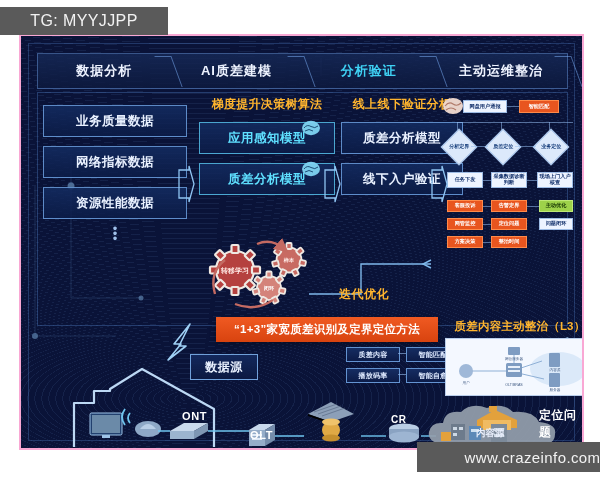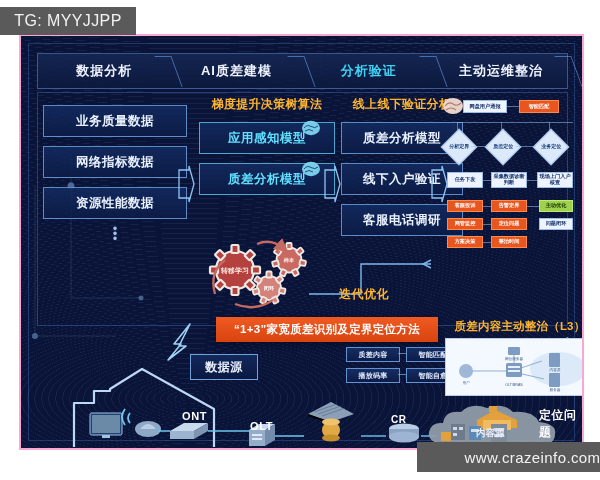--- a/index.html
+++ b/index.html
@@ -5,21 +5,21 @@
   html,body{margin:0;padding:0;background:#ffffff;}
   body{width:600px;height:480px;overflow:hidden;
        font-family:"Liberation Sans","DejaVu Sans",sans-serif;}
 
   .screen{position:relative;width:600px;height:480px;background:#fff;}
 
   
   .wm{position:absolute;background:#5a5a5a;color:#f2f2f2;
       font-size:16px;letter-spacing:.4px;display:flex;align-items:center;
       justify-content:center;z-index:60;}
-  .wm-tg{left:0;top:7px;width:136px;height:28px;}
+  .wm-tg{left:0;top:7px;width:168px;height:28px;}
   .wm-site{left:417px;top:442px;width:183px;height:30px;font-size:15px;padding-left:24px;}
 
   
   .poster{position:absolute;left:19px;top:34px;width:561px;height:412px;
           background:
             radial-gradient(circle at 78% 72%, rgba(40,90,160,.40) 0%, rgba(8,18,50,0) 55%),
             radial-gradient(circle at 20% 78%, rgba(26,70,140,.40) 0%, rgba(8,18,50,0) 55%),
             linear-gradient(160deg,#0a1236 0%,#0b1640 45%,#0a1struct 100%),
             linear-gradient(180deg,#0a1236 0%,#0c1742 60%,#091234 100%);
           background-color:#0a1338;
@@ -119,21 +119,21 @@
   
   .dsrc{position:absolute;left:169px;top:318px;width:66px;height:24px;z-index:12;
         background:linear-gradient(180deg,rgba(20,42,96,.9),rgba(11,25,66,.9));
         border:1px solid rgba(130,185,245,.85);color:#eaf2ff;
         font-size:12px;font-weight:bold;display:flex;align-items:center;
         justify-content:center;letter-spacing:.5px;}
 
   
   .blab{position:absolute;color:#ffffff;font-weight:bold;z-index:14;}
   #lbl-ont{left:161px;top:374px;font-size:11px;letter-spacing:.6px;}
-  #lbl-olt{left:229px;top:384px;font-size:11px;letter-spacing:.6px;}
+  #lbl-olt{left:229px;top:393px;font-size:11px;letter-spacing:.6px;}
   #lbl-cr  {left:370px;top:378px;font-size:10px;letter-spacing:.6px;}
   #lbl-bras{left:296px;top:411px;font-size:9.5px;color:#cfe0f7;}
   #lbl-src {left:455px;top:391px;font-size:9.5px;color:#e8eefb;}
   #lbl-loop{left:518px;top:371px;font-size:12px;letter-spacing:.5px;}
   #lbl-card{left:284px;top:352px;font-size:8px;color:#dbe7fb;line-height:1.25;width:60px;}
 
   .house{position:absolute;left:45px;top:333px;width:200px;height:82px;z-index:10;}
   .cloudbig{position:absolute;left:404px;top:366px;width:136px;height:50px;z-index:10;}
 
   svg{display:block;overflow:visible;}
@@ -183,21 +183,20 @@
     <div class="col" id="col2">
       <div class="col-title">梯度提升决策树算法</div>
       <div class="chip cy">应用感知模型</div>
       <div class="chip cy">质差分析模型</div>
     </div>
 
     <div class="col" id="col3">
       <div class="col-title">线上线下验证分析</div>
       <div class="chip">质差分析模型</div>
       <div class="chip">线下入户验证</div>
-      <div class="chip">客服电话调研</div>
     </div>
 
     <svg style="position:absolute;left:279px;top:83px;z-index:9" width="22" height="18" viewBox="0 0 22 18">
       <ellipse cx="11" cy="9" rx="9" ry="7.2" fill="#7fd4f2" opacity=".95"></ellipse>
       <path d="M4 9q3-4 7-1.5T18 7" stroke="#1d4f78" stroke-width="1" fill="none"></path>
       <path d="M5 12q4-3 8 0" stroke="#1d4f78" stroke-width="1" fill="none"></path>
     </svg>
     <svg style="position:absolute;left:279px;top:124px;z-index:9" width="22" height="18" viewBox="0 0 22 18">
       <ellipse cx="11" cy="9" rx="9" ry="7.2" fill="#7fd4f2" opacity=".95"></ellipse>
       <path d="M4 9q3-4 7-1.5T18 7" stroke="#1d4f78" stroke-width="1" fill="none"></path>

